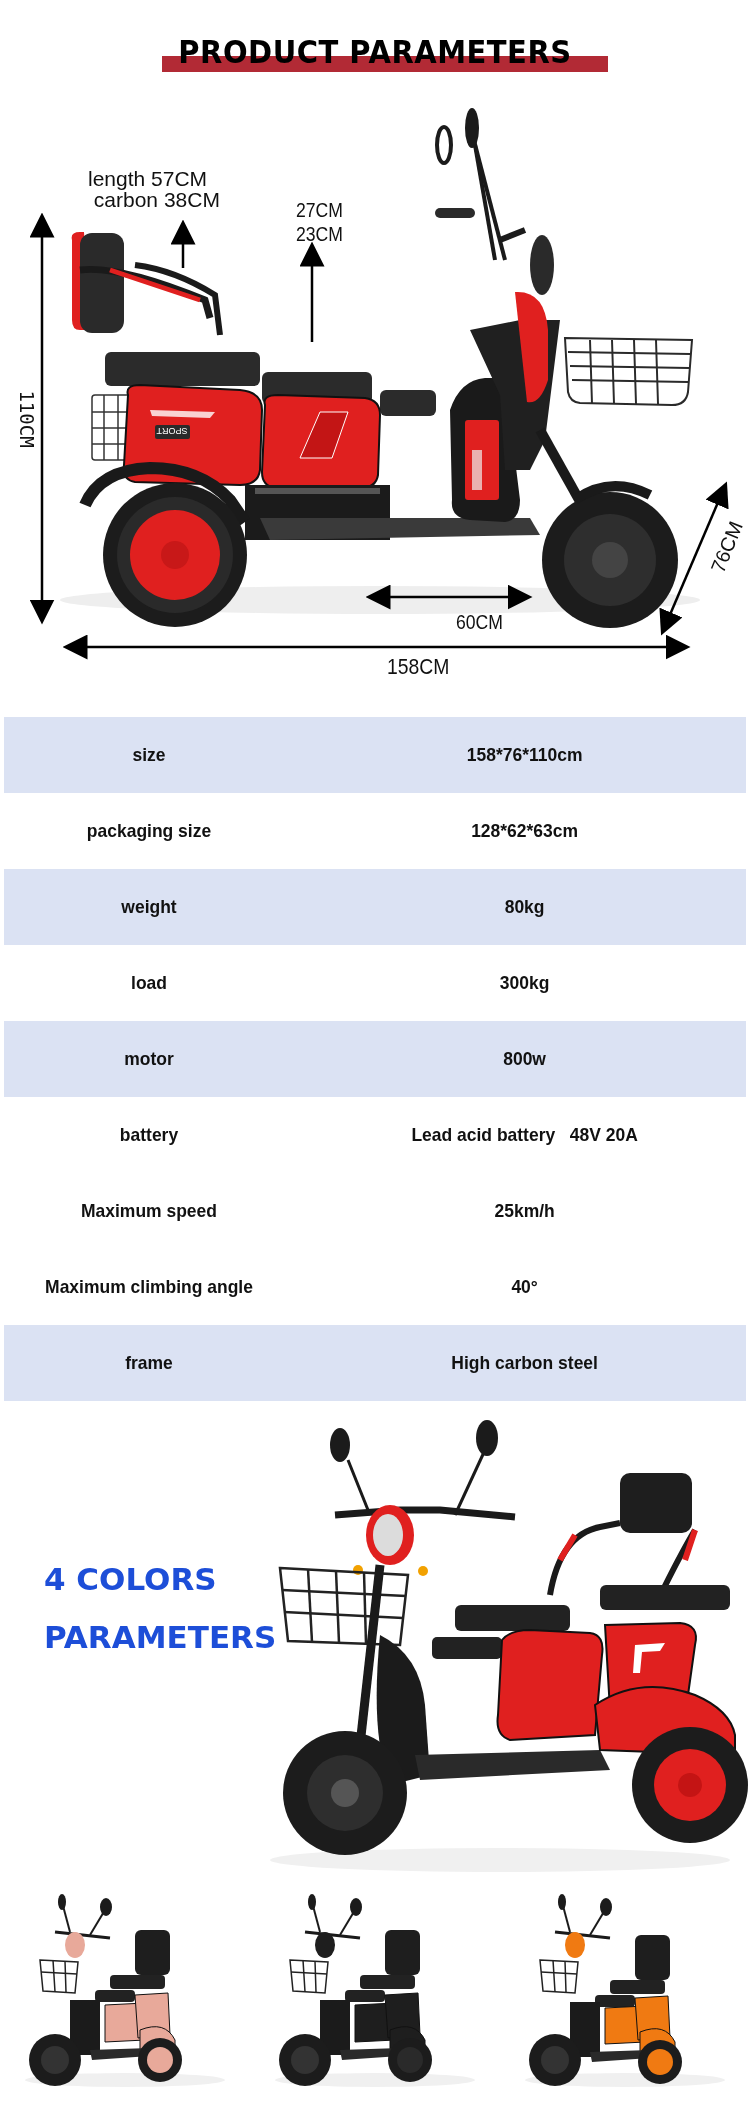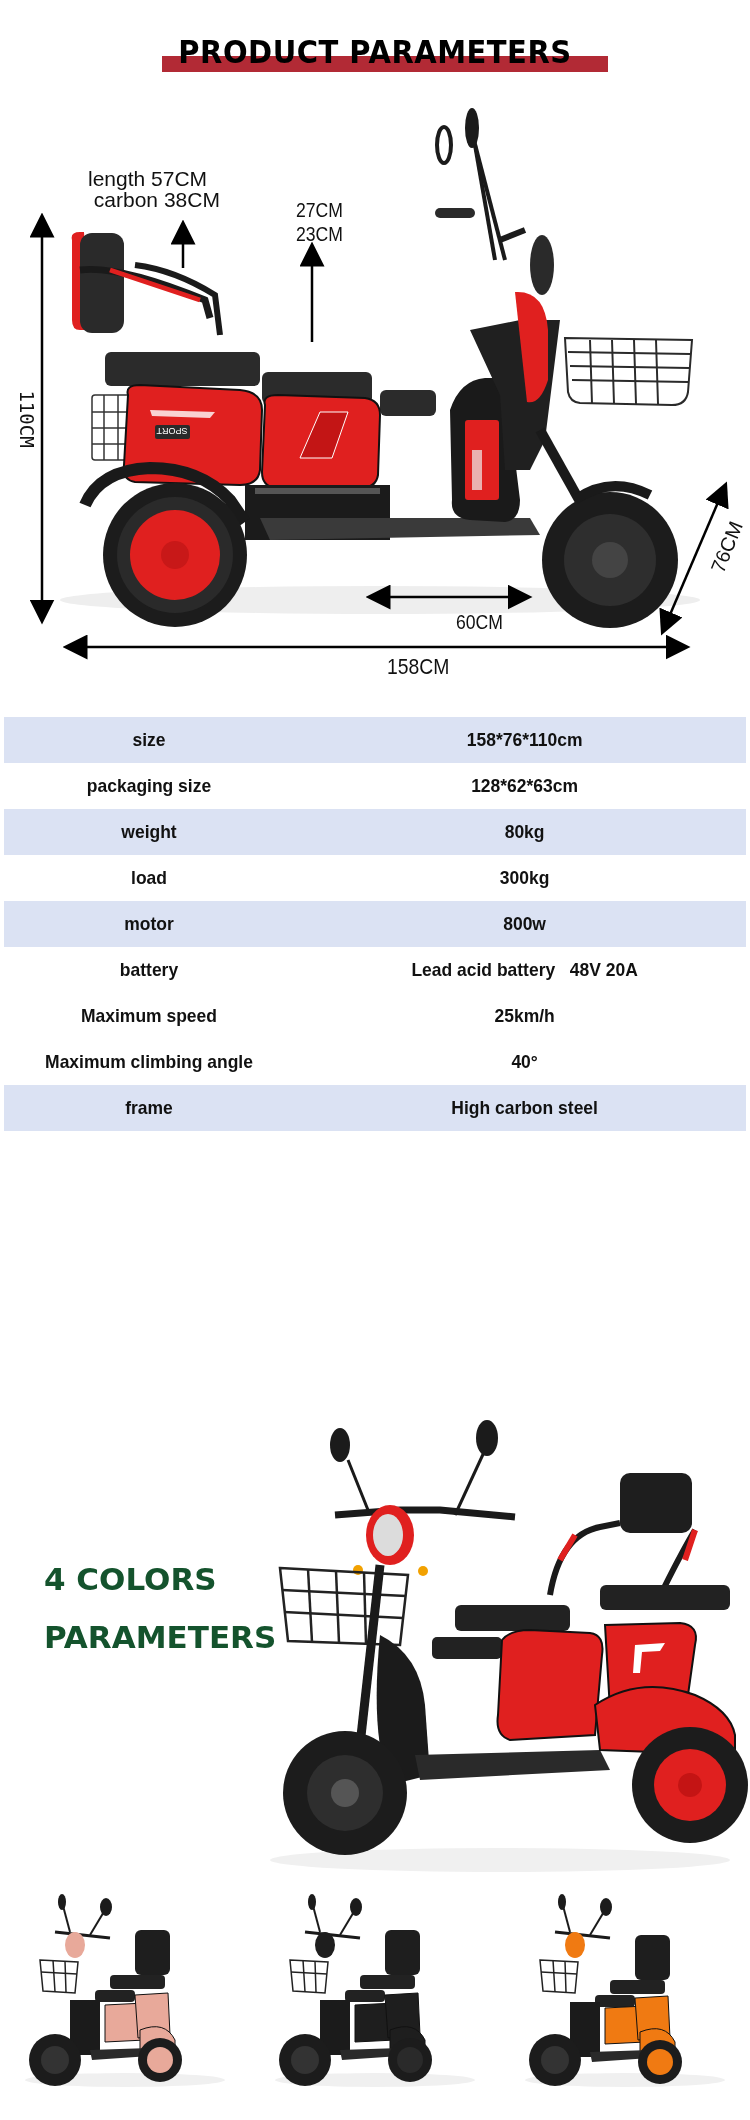--- a/index.html
+++ b/index.html
@@ -11,27 +11,27 @@
   .title-text { position:absolute; left:0; width:750px; top:5px; text-align:center; font-family:"DejaVu Sans", sans-serif; font-weight:900; font-size:29px; letter-spacing:0.5px; color:#000; transform:scaleY(1.08); }
 
   
   .diagram { position:absolute; left:0; top:90px; width:750px; height:600px; }
   .dim-label { position:absolute; font-family:Liberation Sans, sans-serif; font-size:21px; color:#111; line-height:24px; white-space:pre; }
   .dim-label.sans { font-family:"Liberation Sans", sans-serif; font-size:20px; transform:scaleX(0.88); transform-origin:left center; }
   .rot { position:absolute; font-family:"DejaVu Sans Mono", monospace; font-size:19px; color:#111; }
 
   
   .spec-table { position:absolute; left:4px; top:717px; width:742px; }
-  .spec-row { display:flex; height:46px; align-items:center; }
+  .spec-row { display:flex; height:76px; align-items:center; }
   .spec-row.shade { background:#dbe2f3; }
   .spec-label { width:290px; text-align:center; font-weight:bold; font-size:19px; transform:scaleX(0.92); }
   .spec-value { flex:1; text-align:center; font-weight:bold; font-size:19px; transform:scaleX(0.92); padding-left:10px; white-space:pre; }
 
   
-  .colors-heading { position:absolute; left:44px; top:1550px; font-family:"DejaVu Sans", sans-serif; font-weight:900; font-size:31px; line-height:58px; color:#14532d; }
+  .colors-heading { position:absolute; left:44px; top:1550px; font-family:"DejaVu Sans", sans-serif; font-weight:900; font-size:31px; line-height:58px; color:#1d4ed8; }
   .hero { position:absolute; left:240px; top:1405px; width:510px; height:470px; }
   .variants { position:absolute; left:0; top:1890px; width:750px; height:230px; display:flex; justify-content:space-between; padding:0 10px; box-sizing:border-box; }
   .variant { width:230px; height:200px; position:relative; }
 </style>
 </head>
 <body>
 
 <div class="title-wrap">
   <div class="title-bar"></div>
   <div class="title-text">PRODUCT PARAMETERS</div>

